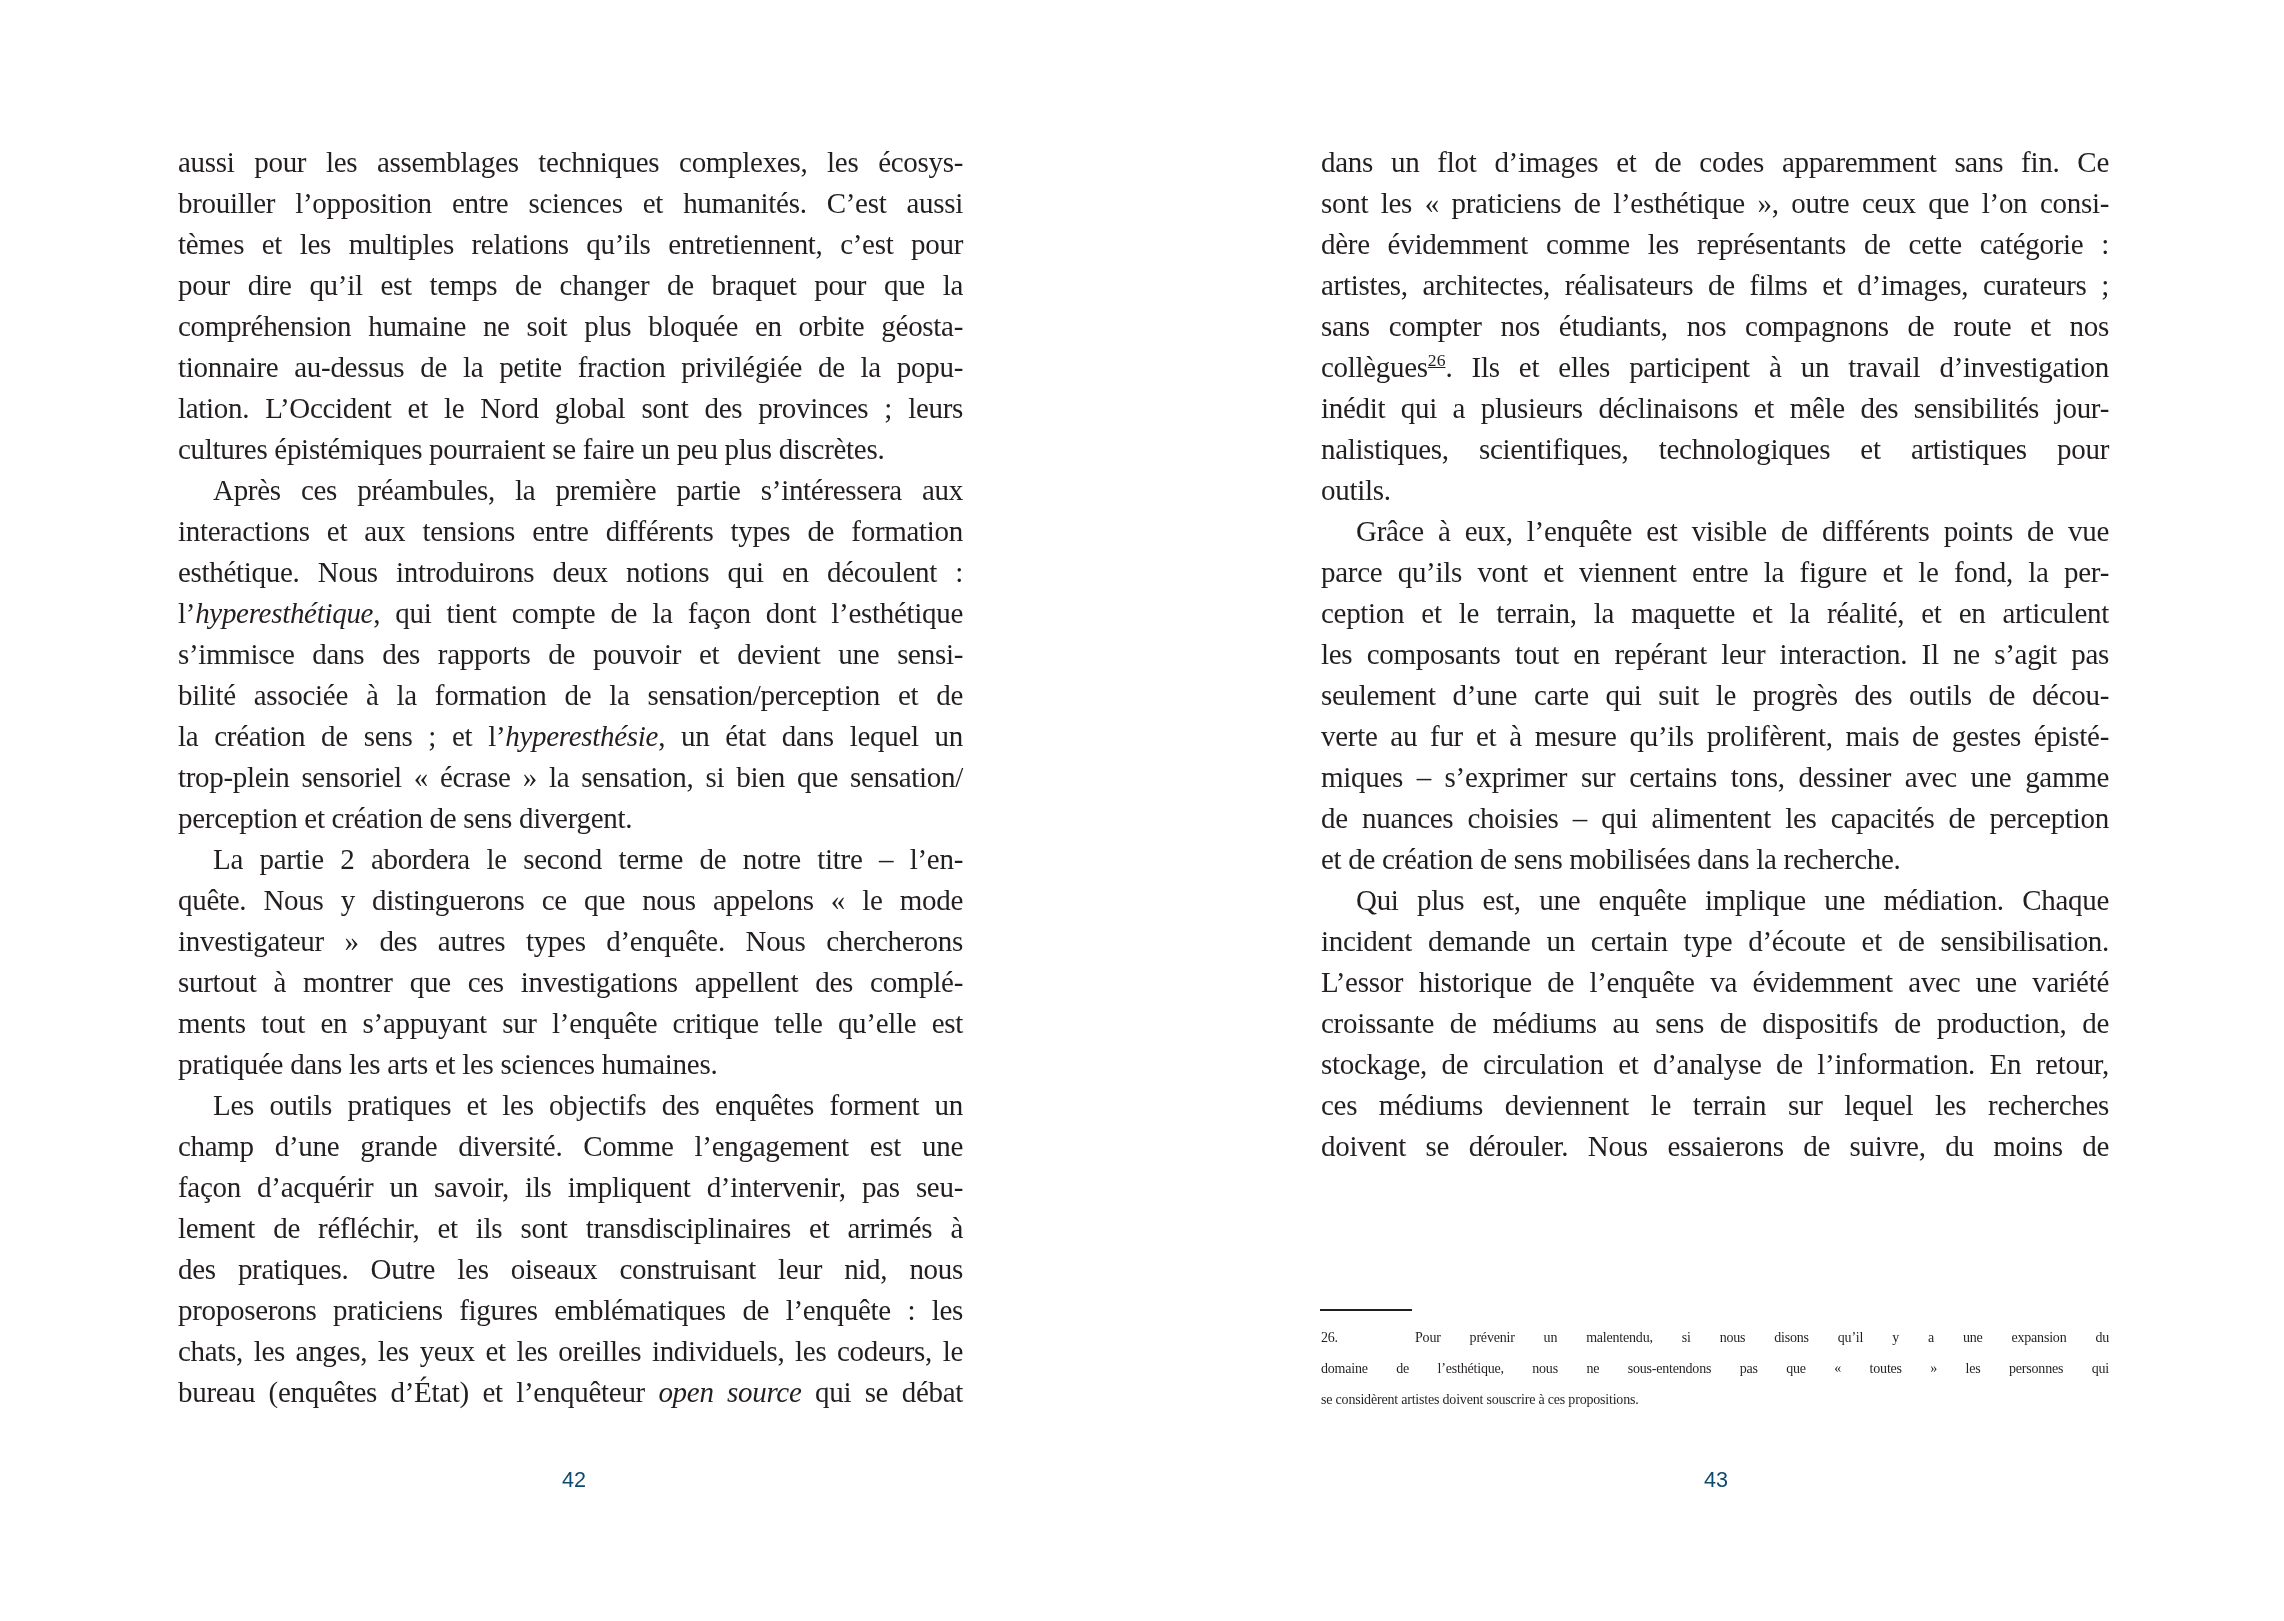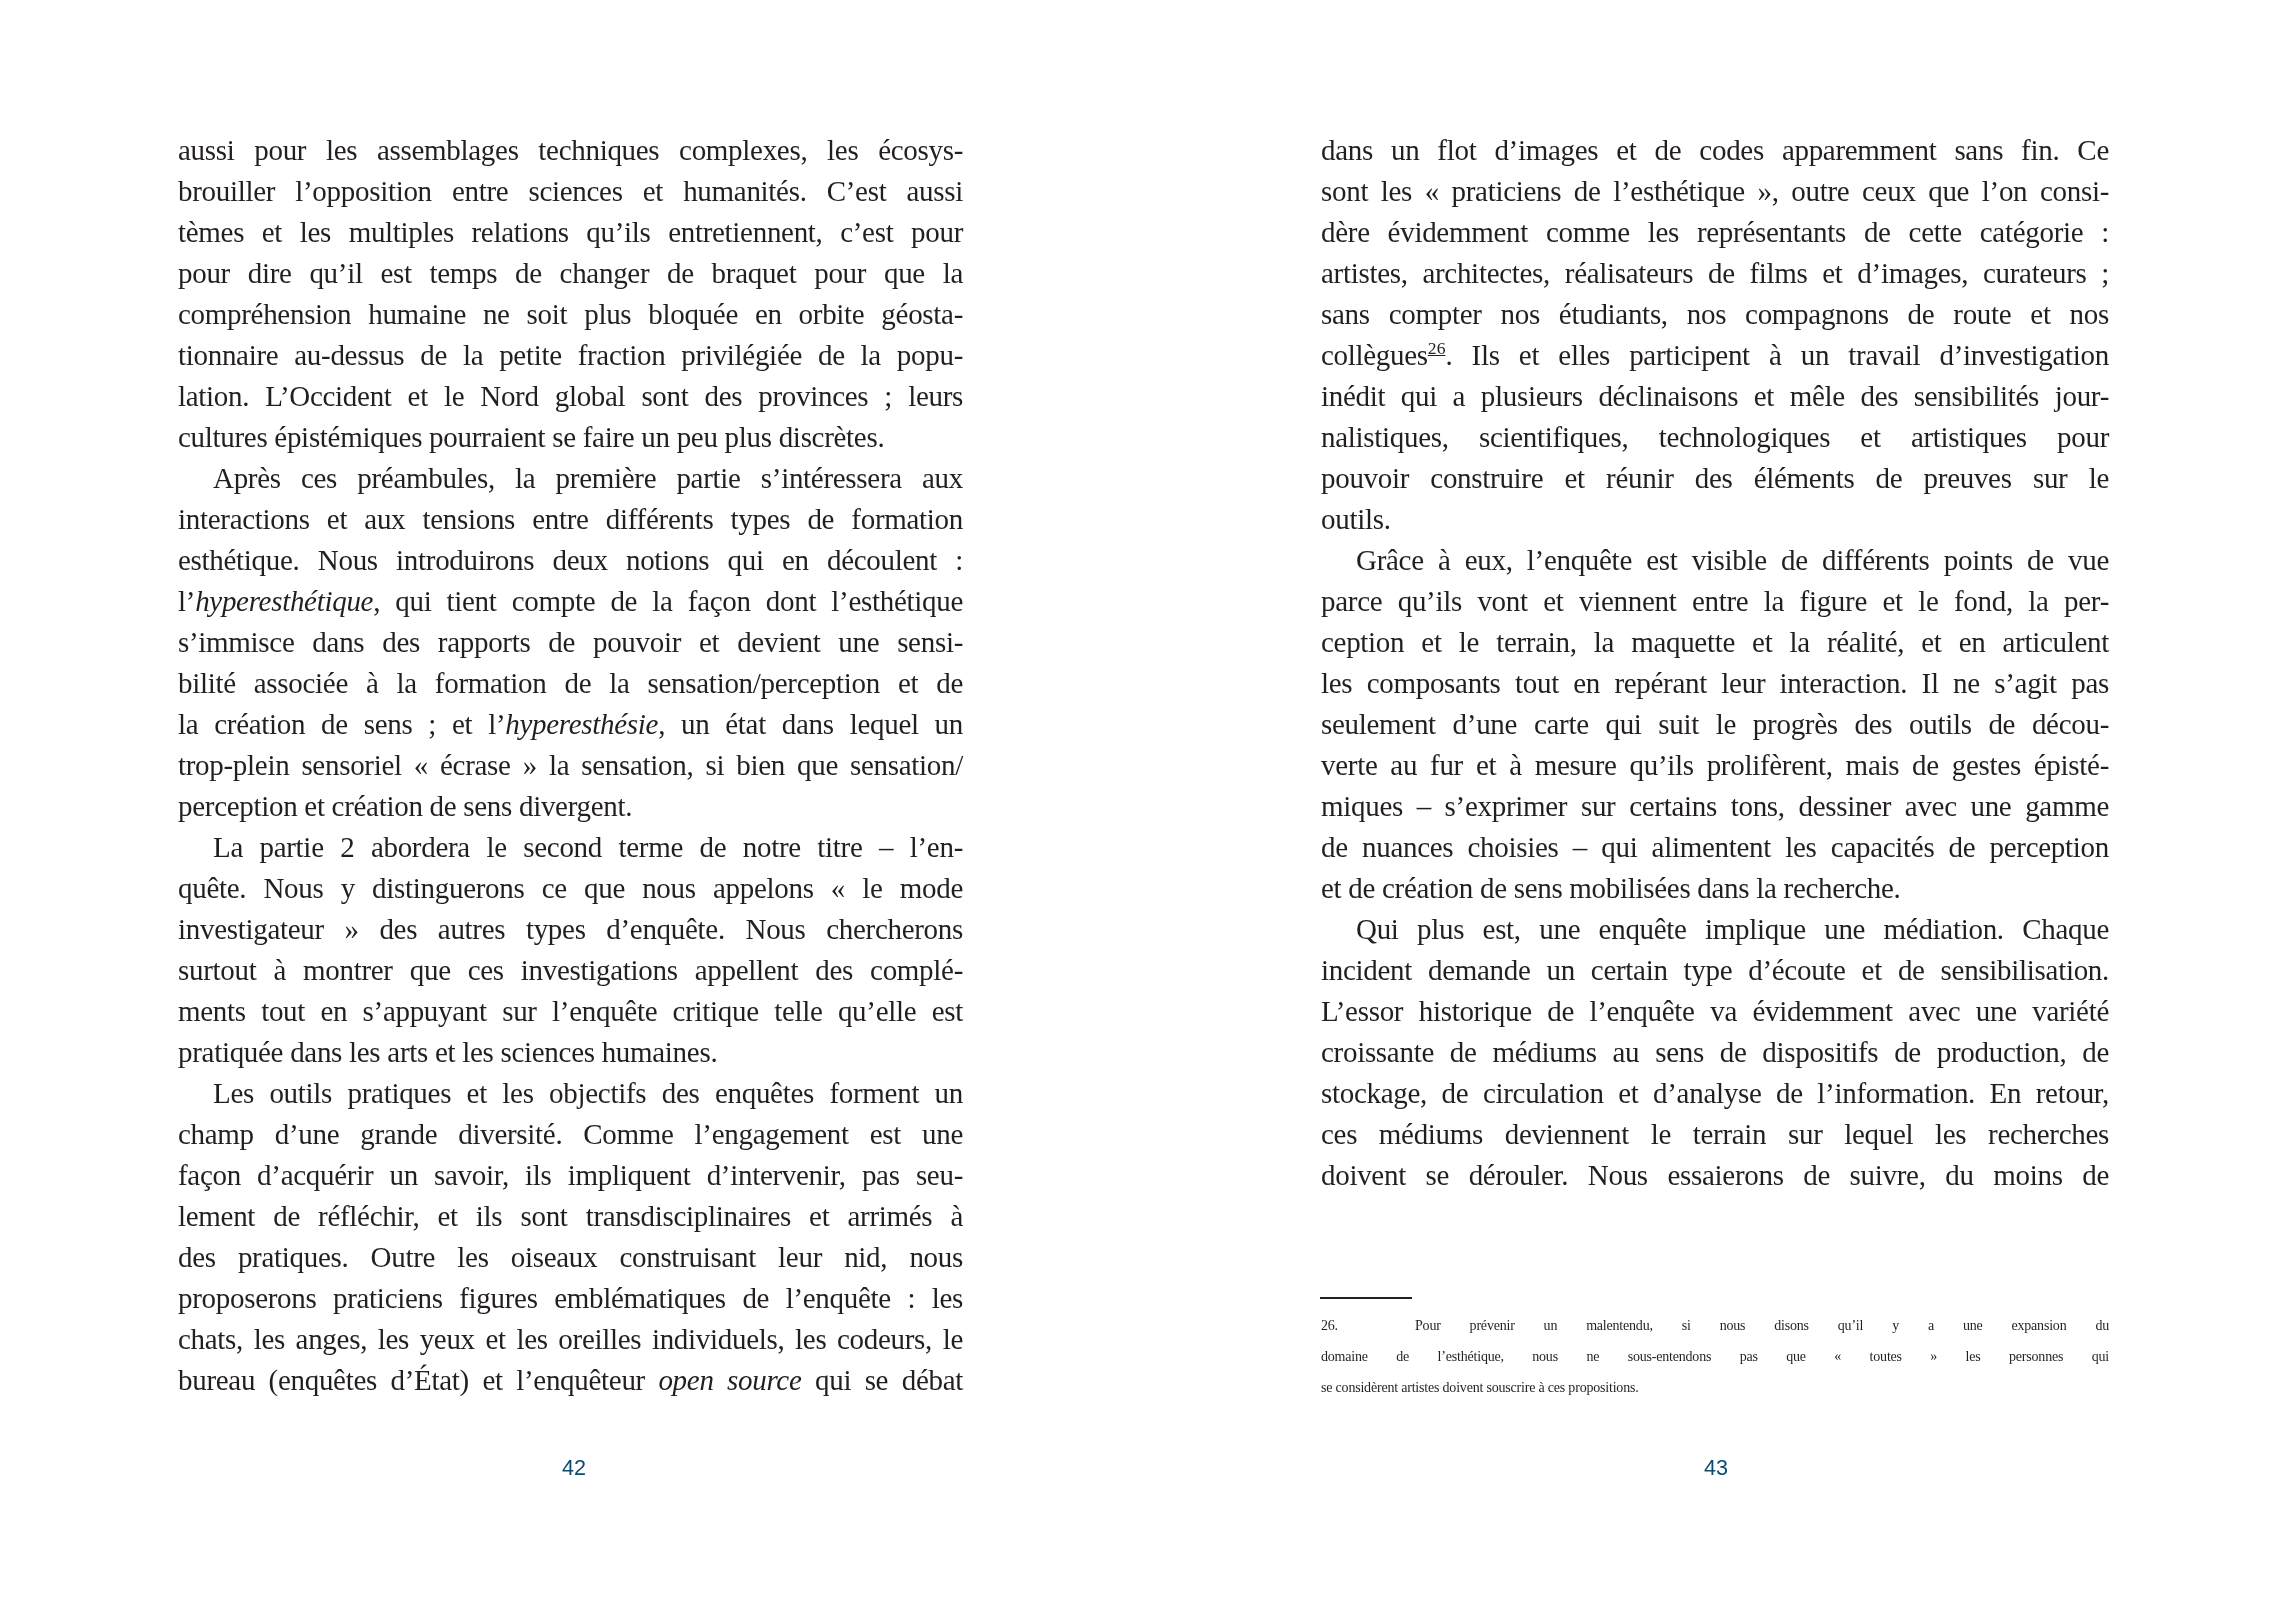--- a/index.html
+++ b/index.html
@@ -10,21 +10,21 @@
   body {
     width: 2285px;
     height: 1621px;
     position: relative;
     overflow: hidden;
     font-family: "Liberation Serif", "DejaVu Serif", serif;
     color: #231f20;
   }
   .page {
     position: absolute;
-    top: 0;
+    top: 12px;
     height: 1376px;
   }
   .page-left { left: 0; width: 1142px; }
   .page-right { left: 1142px; width: 1143px; }
 
   .text-block {
     position: absolute;
     top: 130px;
     font-size: 29px;
     line-height: 41px;
@@ -149,21 +149,20 @@
 
     <p class="para">
       <span class="line">dans un flot d’images et de codes apparemment sans fin. Ce</span>
       <span class="line">sont les « praticiens de l’esthétique », outre ceux que l’on consi-</span>
       <span class="line">dère évidemment comme les représentants de cette catégorie :</span>
       <span class="line">artistes, architectes, réalisateurs de films et d’images, curateurs ;</span>
       <span class="line">sans compter nos étudiants, nos compagnons de route et nos</span>
       <span class="line"><span>collègues</span><sup class="fnref">26</sup><span>. Ils et elles participent à un travail d’investigation</span></span>
       <span class="line">inédit qui a plusieurs déclinaisons et mêle des sensibilités jour-</span>
       <span class="line">nalistiques, scientifiques, technologiques et artistiques pour</span>
-      <span class="line">pouvoir construire et réunir des éléments de preuves sur le</span>
       <span class="line last">outils.</span>
     </p>
 
     <p class="para">
       <span class="line indent">Grâce à eux, l’enquête est visible de différents points de vue</span>
       <span class="line">parce qu’ils vont et viennent entre la figure et le fond, la per-</span>
       <span class="line">ception et le terrain, la maquette et la réalité, et en articulent</span>
       <span class="line">les composants tout en repérant leur interaction. Il ne s’agit pas</span>
       <span class="line">seulement d’une carte qui suit le progrès des outils de décou-</span>
       <span class="line">verte au fur et à mesure qu’ils prolifèrent, mais de gestes épisté-</span>

